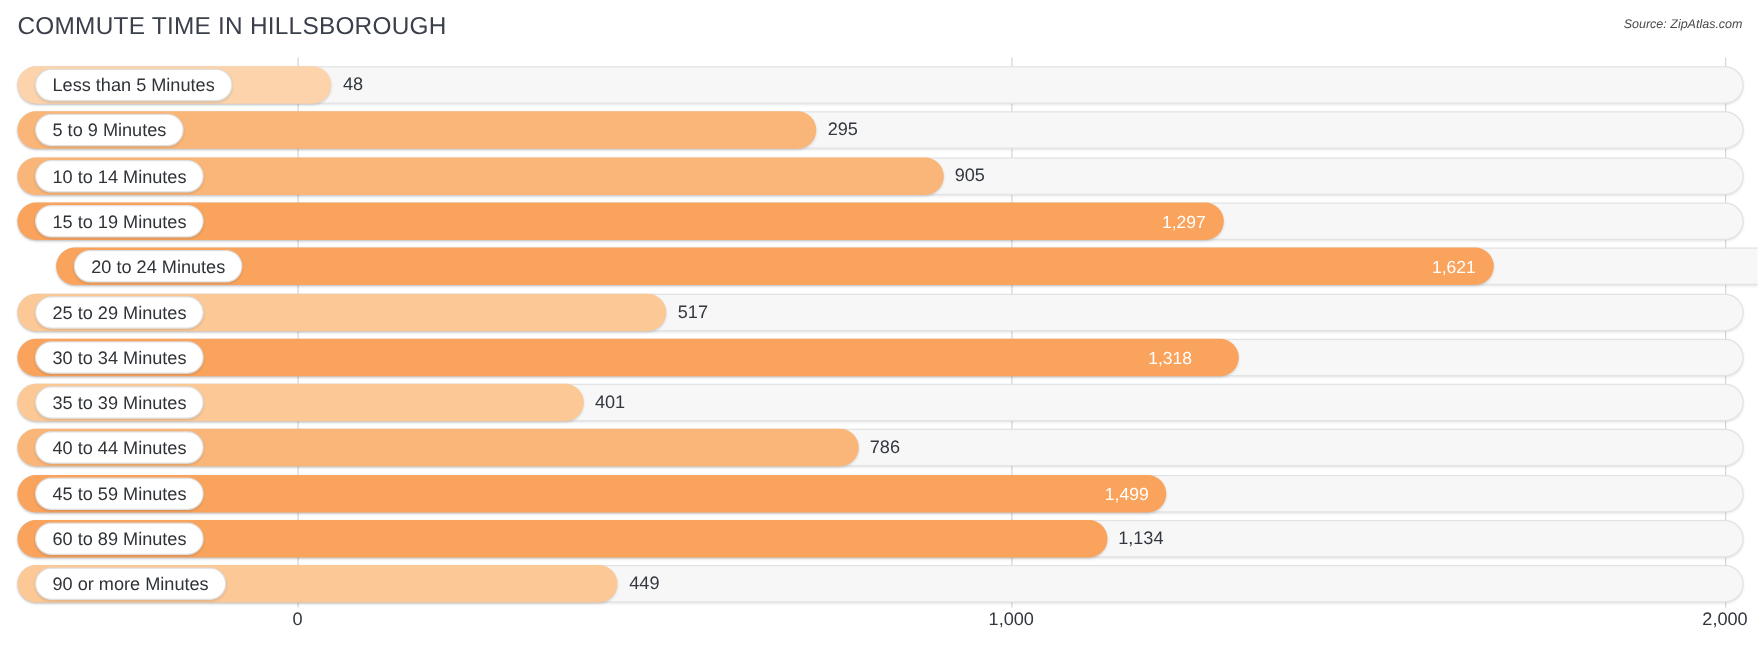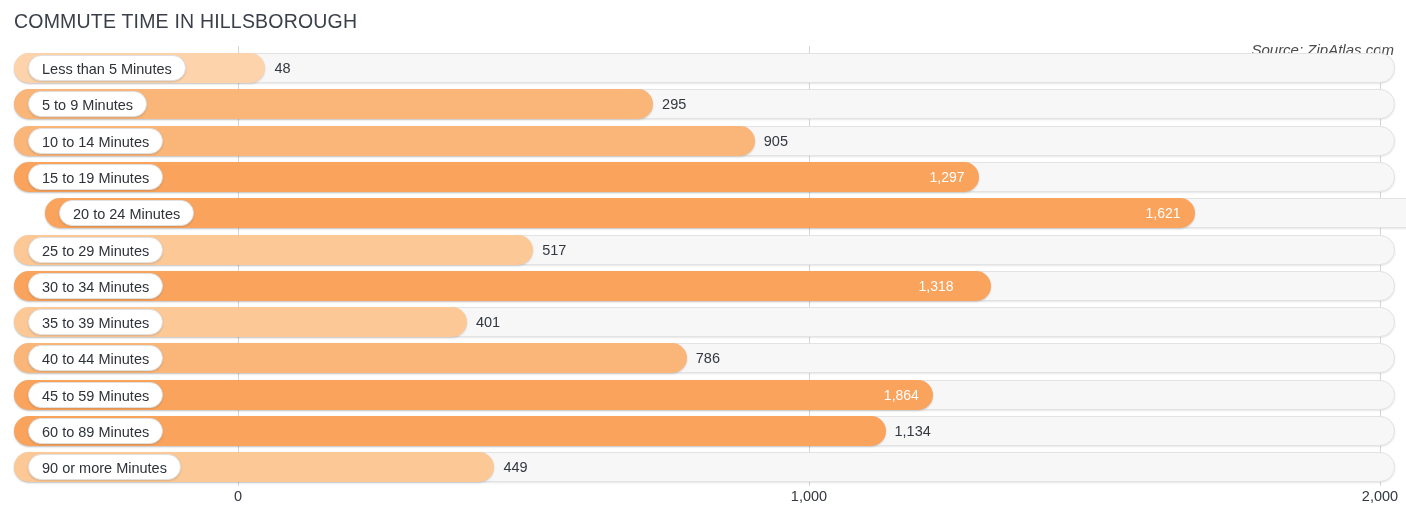--- a/index.html
+++ b/index.html
@@ -28,25 +28,24 @@
     font-size: 19.5px;
     letter-spacing: 0.2px;
     color: #3a3f4a;
     font-weight: 400;
     white-space: nowrap;
   }
   .chart-source {
     position: absolute;
     right: 12px;
     top: 14px;
-    font-size: 15px;
+    font-size: 10px;
     font-style: italic;
     color: #4a4a4a;
     white-space: nowrap;
-    margin-top: 27px;
   }
   
   .plot {
     position: absolute;
     left: 0;
     top: 46px;
     width: 1406px;
     height: 440px;
   }
   .gridlines {
@@ -208,21 +207,21 @@
         <div class="row" style="top: 297.4px; width: 1369px;">
           <div class="track" style="background: rgb(247, 247, 247);"></div>
           <div class="bar" style="width: 672.806px; background: rgb(250, 181, 120);"></div>
           <div class="cat-pill">40 to 44 Minutes</div>
           <div class="bar-value-out" style="color: rgb(51, 55, 63); left: 695.806px;">786</div>
         </div>
         <div class="row" style="top: 333.7px; width: 1406px;">
           <div class="track" style="background: rgb(247, 247, 247);"></div>
           <div class="bar" style="width: 918.907px; background: rgb(249, 163, 92);"></div>
           <div class="cat-pill">45 to 59 Minutes</div>
-          <div class="bar-value-in" style="color: rgb(255, 255, 255); left: 860.907px; width: 58px; text-align: right;">1,864</div>
+          <div class="bar-value-in" style="color: rgb(255, 255, 255); left: 860.907px; width: 58px; text-align: right;">1,499</div>
         </div>
         <div class="row" style="top: 370px; width: 1406px;">
           <div class="track" style="background: rgb(247, 247, 247);"></div>
           <div class="bar" style="width: 871.514px; background: rgb(249, 163, 92);"></div>
           <div class="cat-pill">60 to 89 Minutes</div>
           <div class="bar-value-out" style="color: rgb(51, 55, 63); left: 894.514px;">1,134</div>
         </div>
         <div class="row" style="top: 406.3px; width: 1170px;">
           <div class="track" style="background: rgb(247, 247, 247);"></div>
           <div class="bar" style="width: 480.379px; background: rgb(252, 200, 150);"></div>

